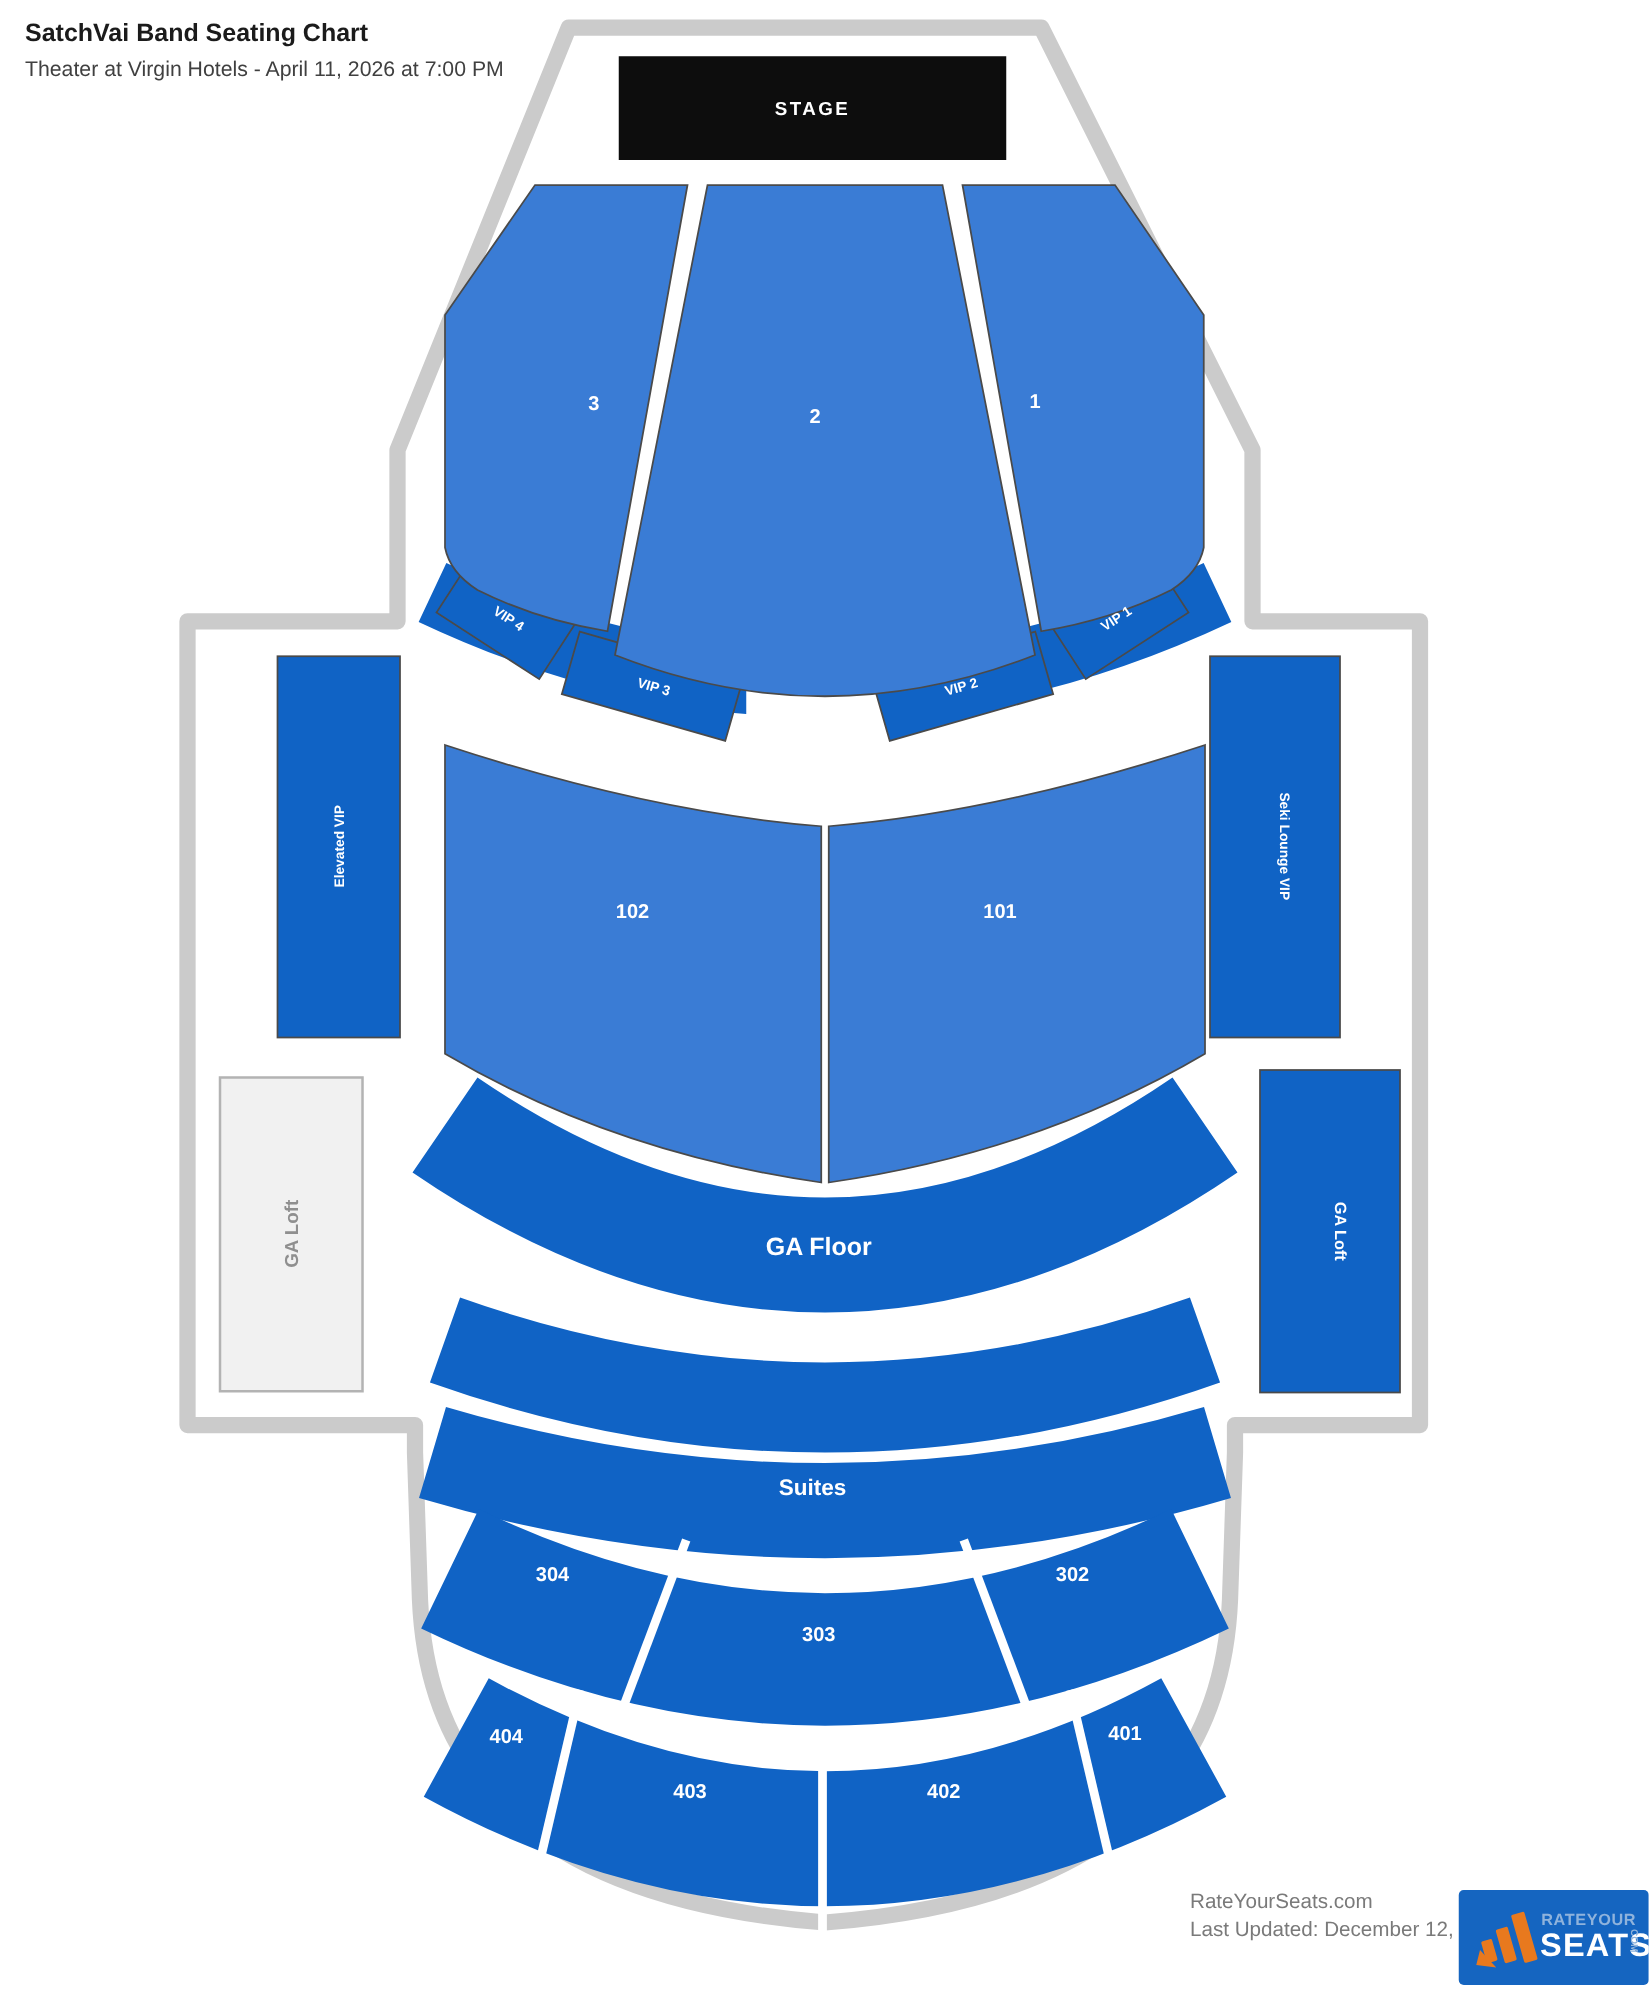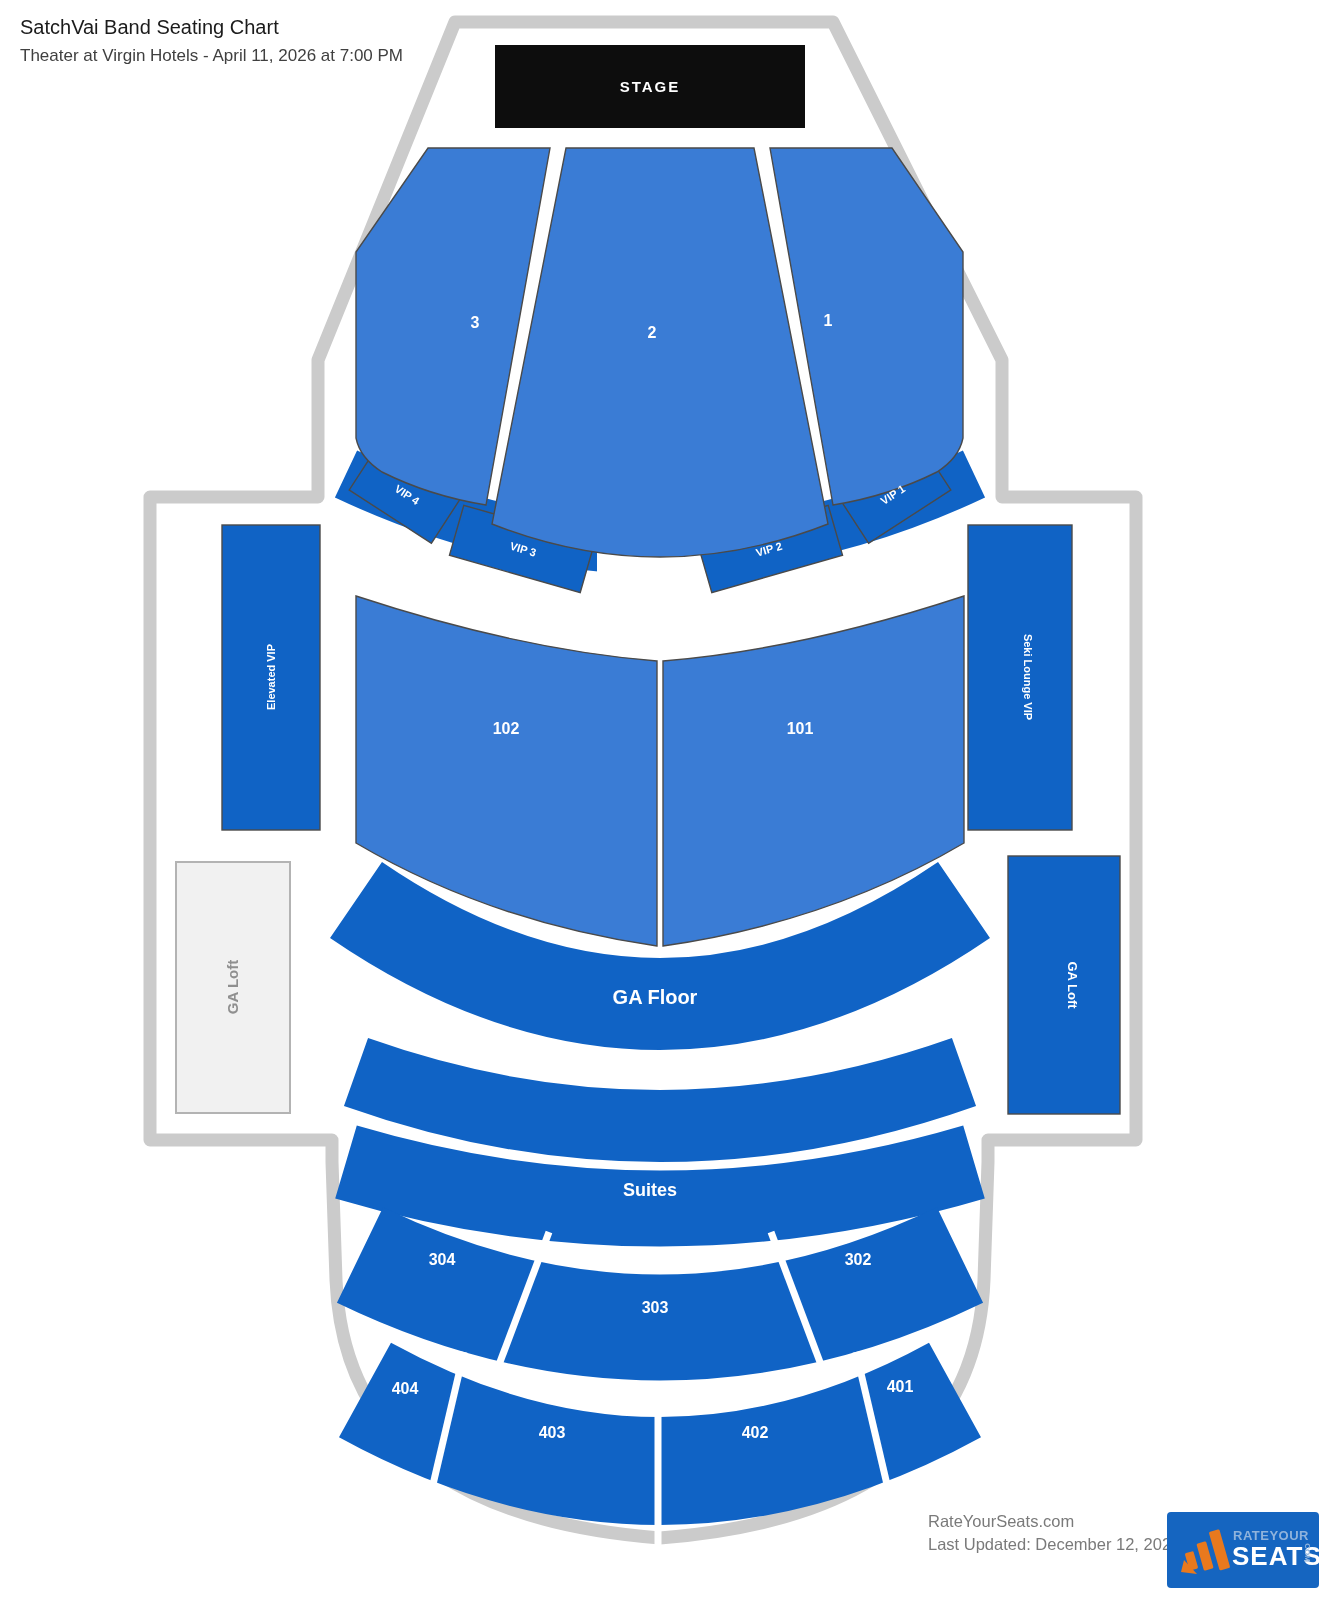--- a/index.html
+++ b/index.html
@@ -1,20 +1,20 @@
 <!DOCTYPE html>
 <html style="--section_light_blue: #3a7cd5; --section_dark_blue: #1063c5; --stage_black: #0d0d0d; --outline_gray: #cbcbcb; --loft_gray_fill: #f1f1f1; --logo_blue: #1565c0; --logo_orange: #e8791e;"><head>
 <meta charset="utf-8">
 <style>
   html,body{margin:0;padding:0;background:#ffffff;}
   body{width:1319px;height:1600px;position:relative;overflow:hidden;
        font-family:"Liberation Sans", sans-serif;}
 
   .page-header{position:absolute;left:20px;top:16px;z-index:5;}
-  .page-title{font-size:20px;font-weight:normal;color:#1b1b1b;}
+  .page-title{font-size:20px;font-weight:bold;color:#1b1b1b;}
   .page-subtitle{font-size:17px;color:#404040;margin-top:7px;}
 
   svg.chart{position:absolute;left:0;top:0;}
 
   .outline{fill:#ffffff;stroke:var(--outline_gray);stroke-width:13;stroke-linejoin:round;}
   .stage-rect{fill:var(--stage_black);}
   .sec-light{fill:var(--section_light_blue);stroke:#4a4a4a;stroke-width:1.4;}
   .sec-dark{fill:var(--section_dark_blue);stroke:#4a4a4a;stroke-width:1.4;}
   .band-dark{fill:none;stroke:var(--section_dark_blue);}
   .divider{stroke:#ffffff;stroke-width:7;fill:none;}
@@ -25,21 +25,21 @@
   .lbl{fill:#ffffff;font-weight:bold;text-anchor:middle;}
   .lbl-stage{font-size:15px;letter-spacing:2px;}
   .lbl-num{font-size:16px;}
   .lbl-big{font-size:20px;}
   .lbl-mid{font-size:18px;}
   .lbl-vip{font-size:11px;}
   .lbl-side{font-size:11px;}
   .lbl-loft{font-size:13px;}
   .lbl-gray{fill:#8f8f8f;font-weight:bold;font-size:15px;text-anchor:middle;}
 
-  .footer-credit{position:absolute;left:928px;top:1510px;font-size:16.5px;
+  .footer-credit{position:absolute;left:952px;top:1510px;font-size:16.5px;
                  color:#7a7a7a;line-height:23px;z-index:5;}
   .rys-logo{position:absolute;left:1167px;top:1512px;width:152px;height:76px;
             background:var(--logo_blue);border-radius:4px;z-index:5;}
   .rys-logo .bars{position:absolute;left:8px;top:12px;}
   .rys-rateyour{position:absolute;left:66px;top:16px;font-size:13px;font-weight:bold;
                 color:#8fb3dc;letter-spacing:0.5px;}
   .rys-seats{position:absolute;left:65px;top:29px;font-size:26px;font-weight:bold;
              color:#ffffff;letter-spacing:1px;}
   .rys-com{position:absolute;right:2px;top:36px;font-size:8px;font-weight:bold;
            color:#8fb3dc;transform:rotate(90deg);}

